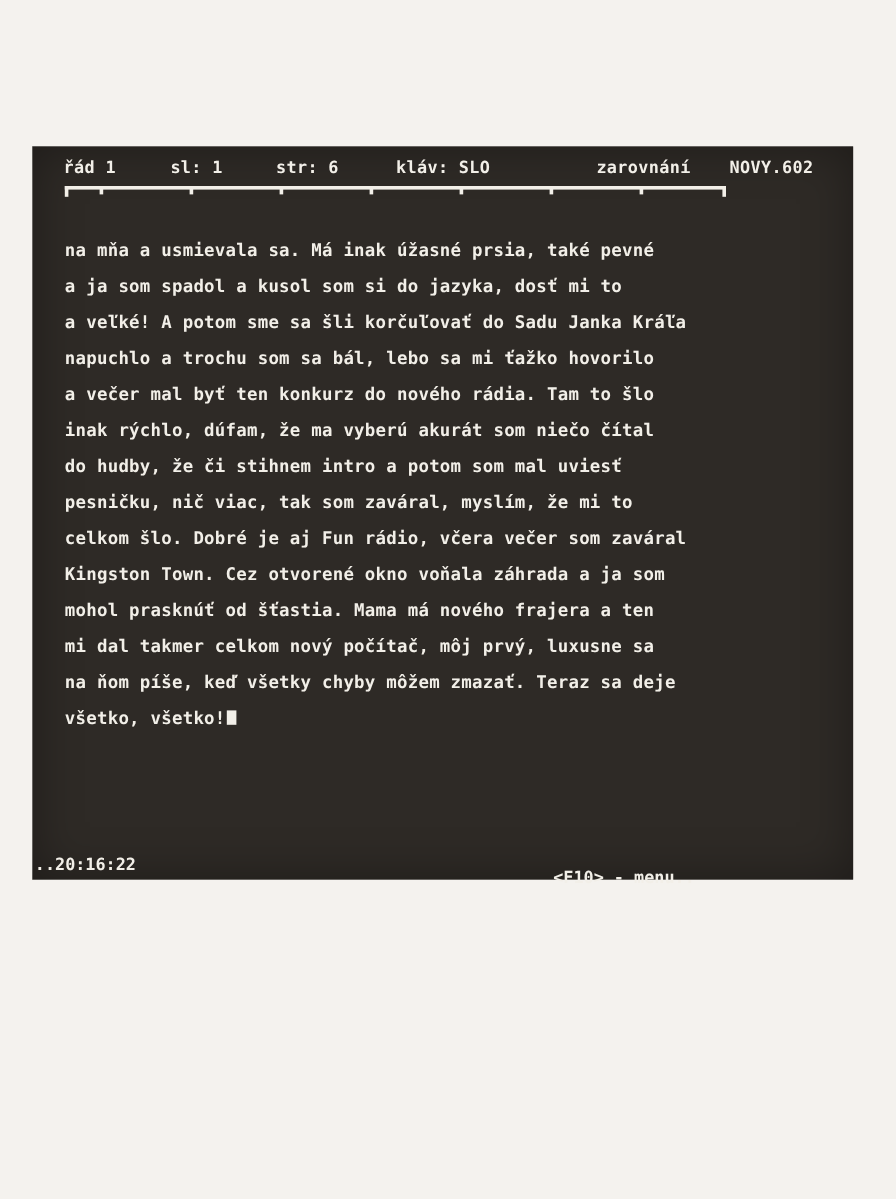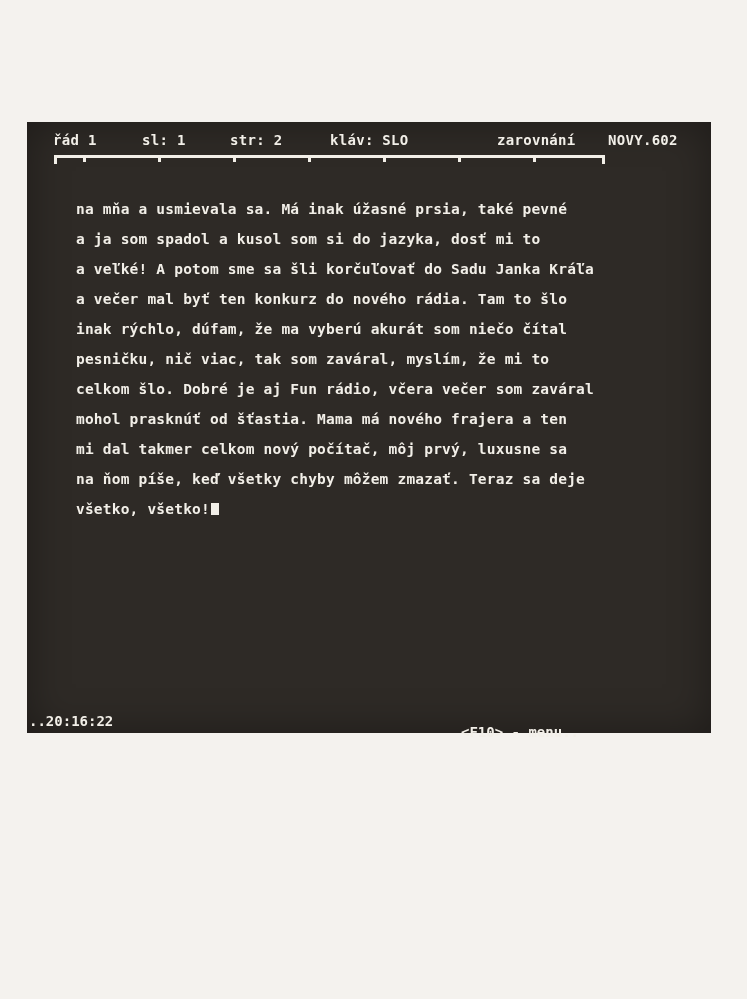--- a/index.html
+++ b/index.html
@@ -76,21 +76,20 @@
       width: 560px;
       font-size: 14.5px;
       font-weight: bold;
       line-height: 30px;
       letter-spacing: 0.2px;
     }
     .text-line {
       display: block;
       white-space: pre;
       height: 30px;
-      margin-left: 22px;
     }
     .cursor {
       display: inline-block;
       width: 8px;
       height: 12px;
       background: #f2efe8;
       vertical-align: -1px;
       margin-left: 1px;
     }
     .status-bottom {
@@ -117,21 +116,21 @@
     }
   </style>
 </head>
 <body>
 
 <div class="screen">
 
   <div class="status-top">
     <span style="left:26px">řád 1</span>
     <span style="left:115px">sl: 1</span>
-    <span style="left:203px">str: 2</span>
+    <span style="left:203px">str: 6</span>
     <span style="left:303px">kláv: SLO</span>
     <span style="left:470px">zarovnání</span>
     <span style="left:581px">NOVY.602</span>
   </div>
 
   <div class="ruler">
     <div class="ruler-line"></div>
     <div class="ruler-end" style="left:0"></div>
     <div class="ruler-tick" style="left:29px"></div>
     <div class="ruler-tick" style="left:104px"></div>
@@ -140,24 +139,27 @@
     <div class="ruler-tick" style="left:329px"></div>
     <div class="ruler-tick" style="left:404px"></div>
     <div class="ruler-tick" style="left:479px"></div>
     <div class="ruler-end" style="left:548px"></div>
   </div>
 
   <div class="text-area">
     <span class="text-line">na mňa a usmievala sa. Má inak úžasné prsia, také pevné</span>
     <span class="text-line">a ja som spadol a kusol som si do jazyka, dosť mi to</span>
     <span class="text-line">a veľké! A potom sme sa šli korčuľovať do Sadu Janka Kráľa</span>
+    <span class="text-line">napuchlo a trochu som sa bál, lebo sa mi ťažko hovorilo</span>
     <span class="text-line">a večer mal byť ten konkurz do nového rádia. Tam to šlo</span>
     <span class="text-line">inak rýchlo, dúfam, že ma vyberú akurát som niečo čítal</span>
+    <span class="text-line">do hudby, že či stihnem intro a potom som mal uviesť</span>
     <span class="text-line">pesničku, nič viac, tak som zaváral, myslím, že mi to</span>
     <span class="text-line">celkom šlo. Dobré je aj Fun rádio, včera večer som zaváral</span>
+    <span class="text-line">Kingston Town. Cez otvorené okno voňala záhrada a ja som</span>
     <span class="text-line">mohol prasknúť od šťastia. Mama má nového frajera a ten</span>
     <span class="text-line">mi dal takmer celkom nový počítač, môj prvý, luxusne sa</span>
     <span class="text-line">na ňom píše, keď všetky chyby môžem zmazať. Teraz sa deje</span>
     <span class="text-line"><span>všetko, všetko!</span><span class="cursor"></span></span>
   </div>
 
   <div class="status-bottom">
     <span class="clock">..20:16:22</span>
     <span class="menu-hint">&lt;F10&gt; - menu..</span>
   </div>

